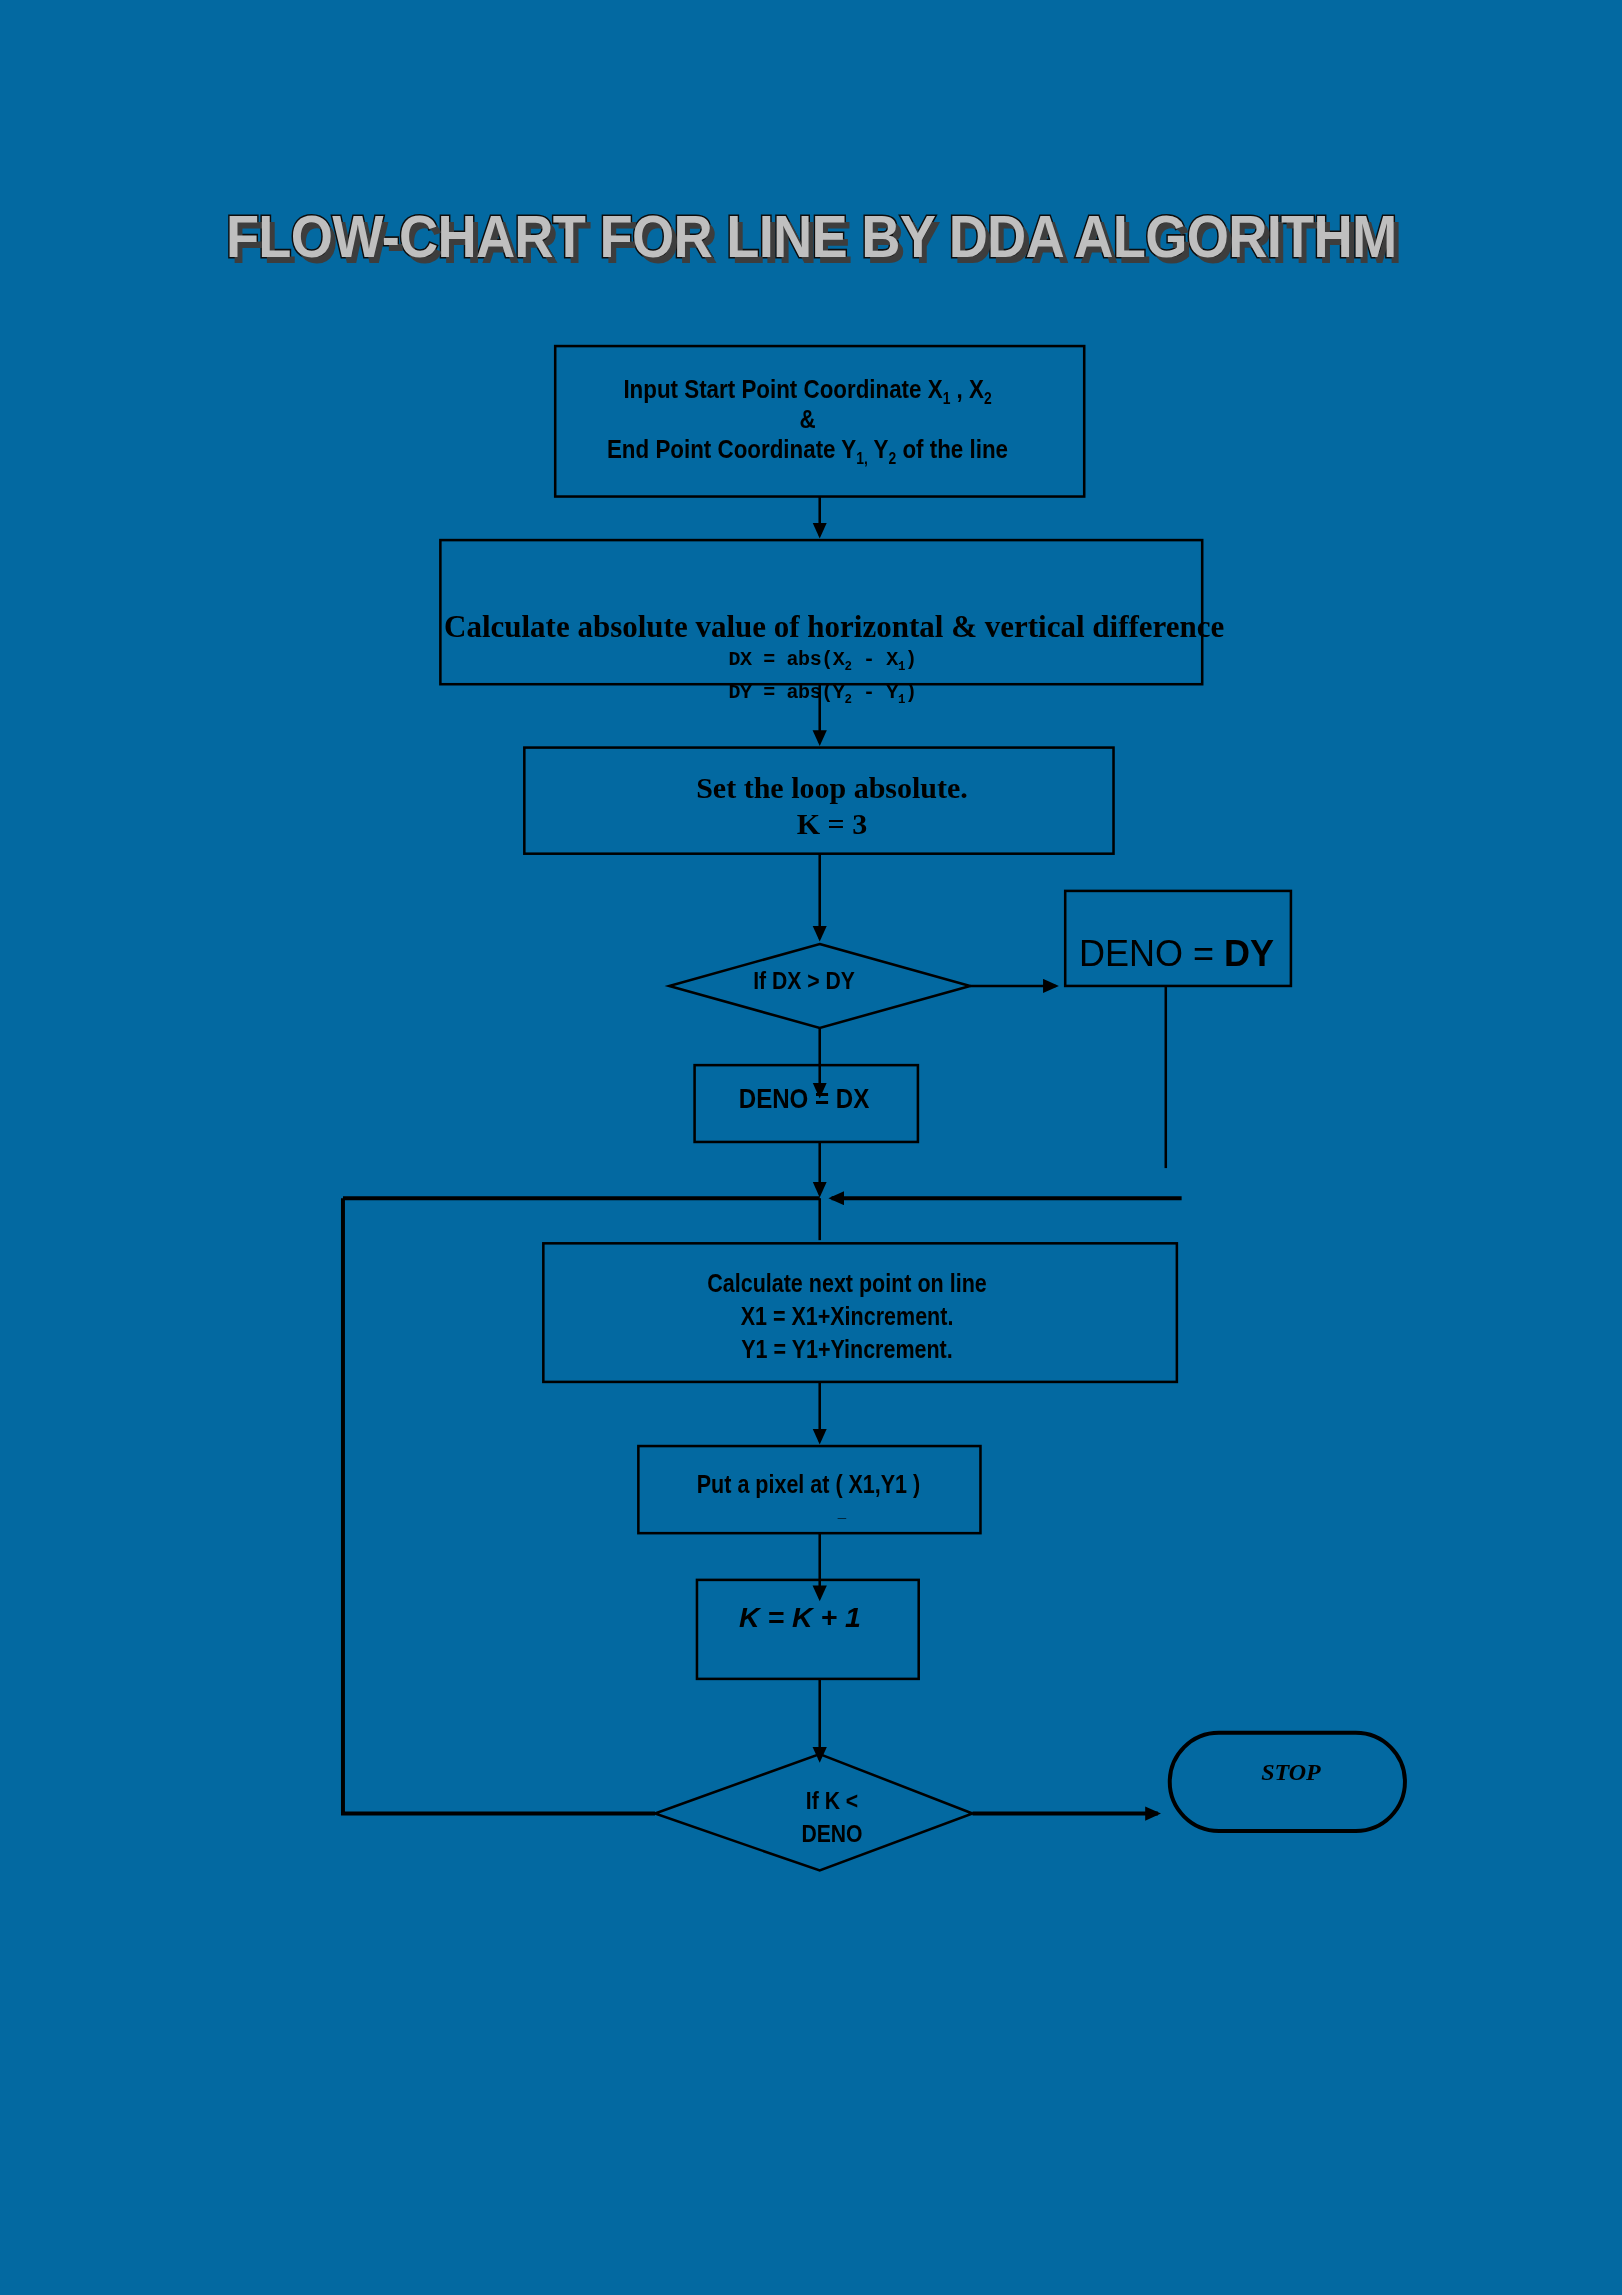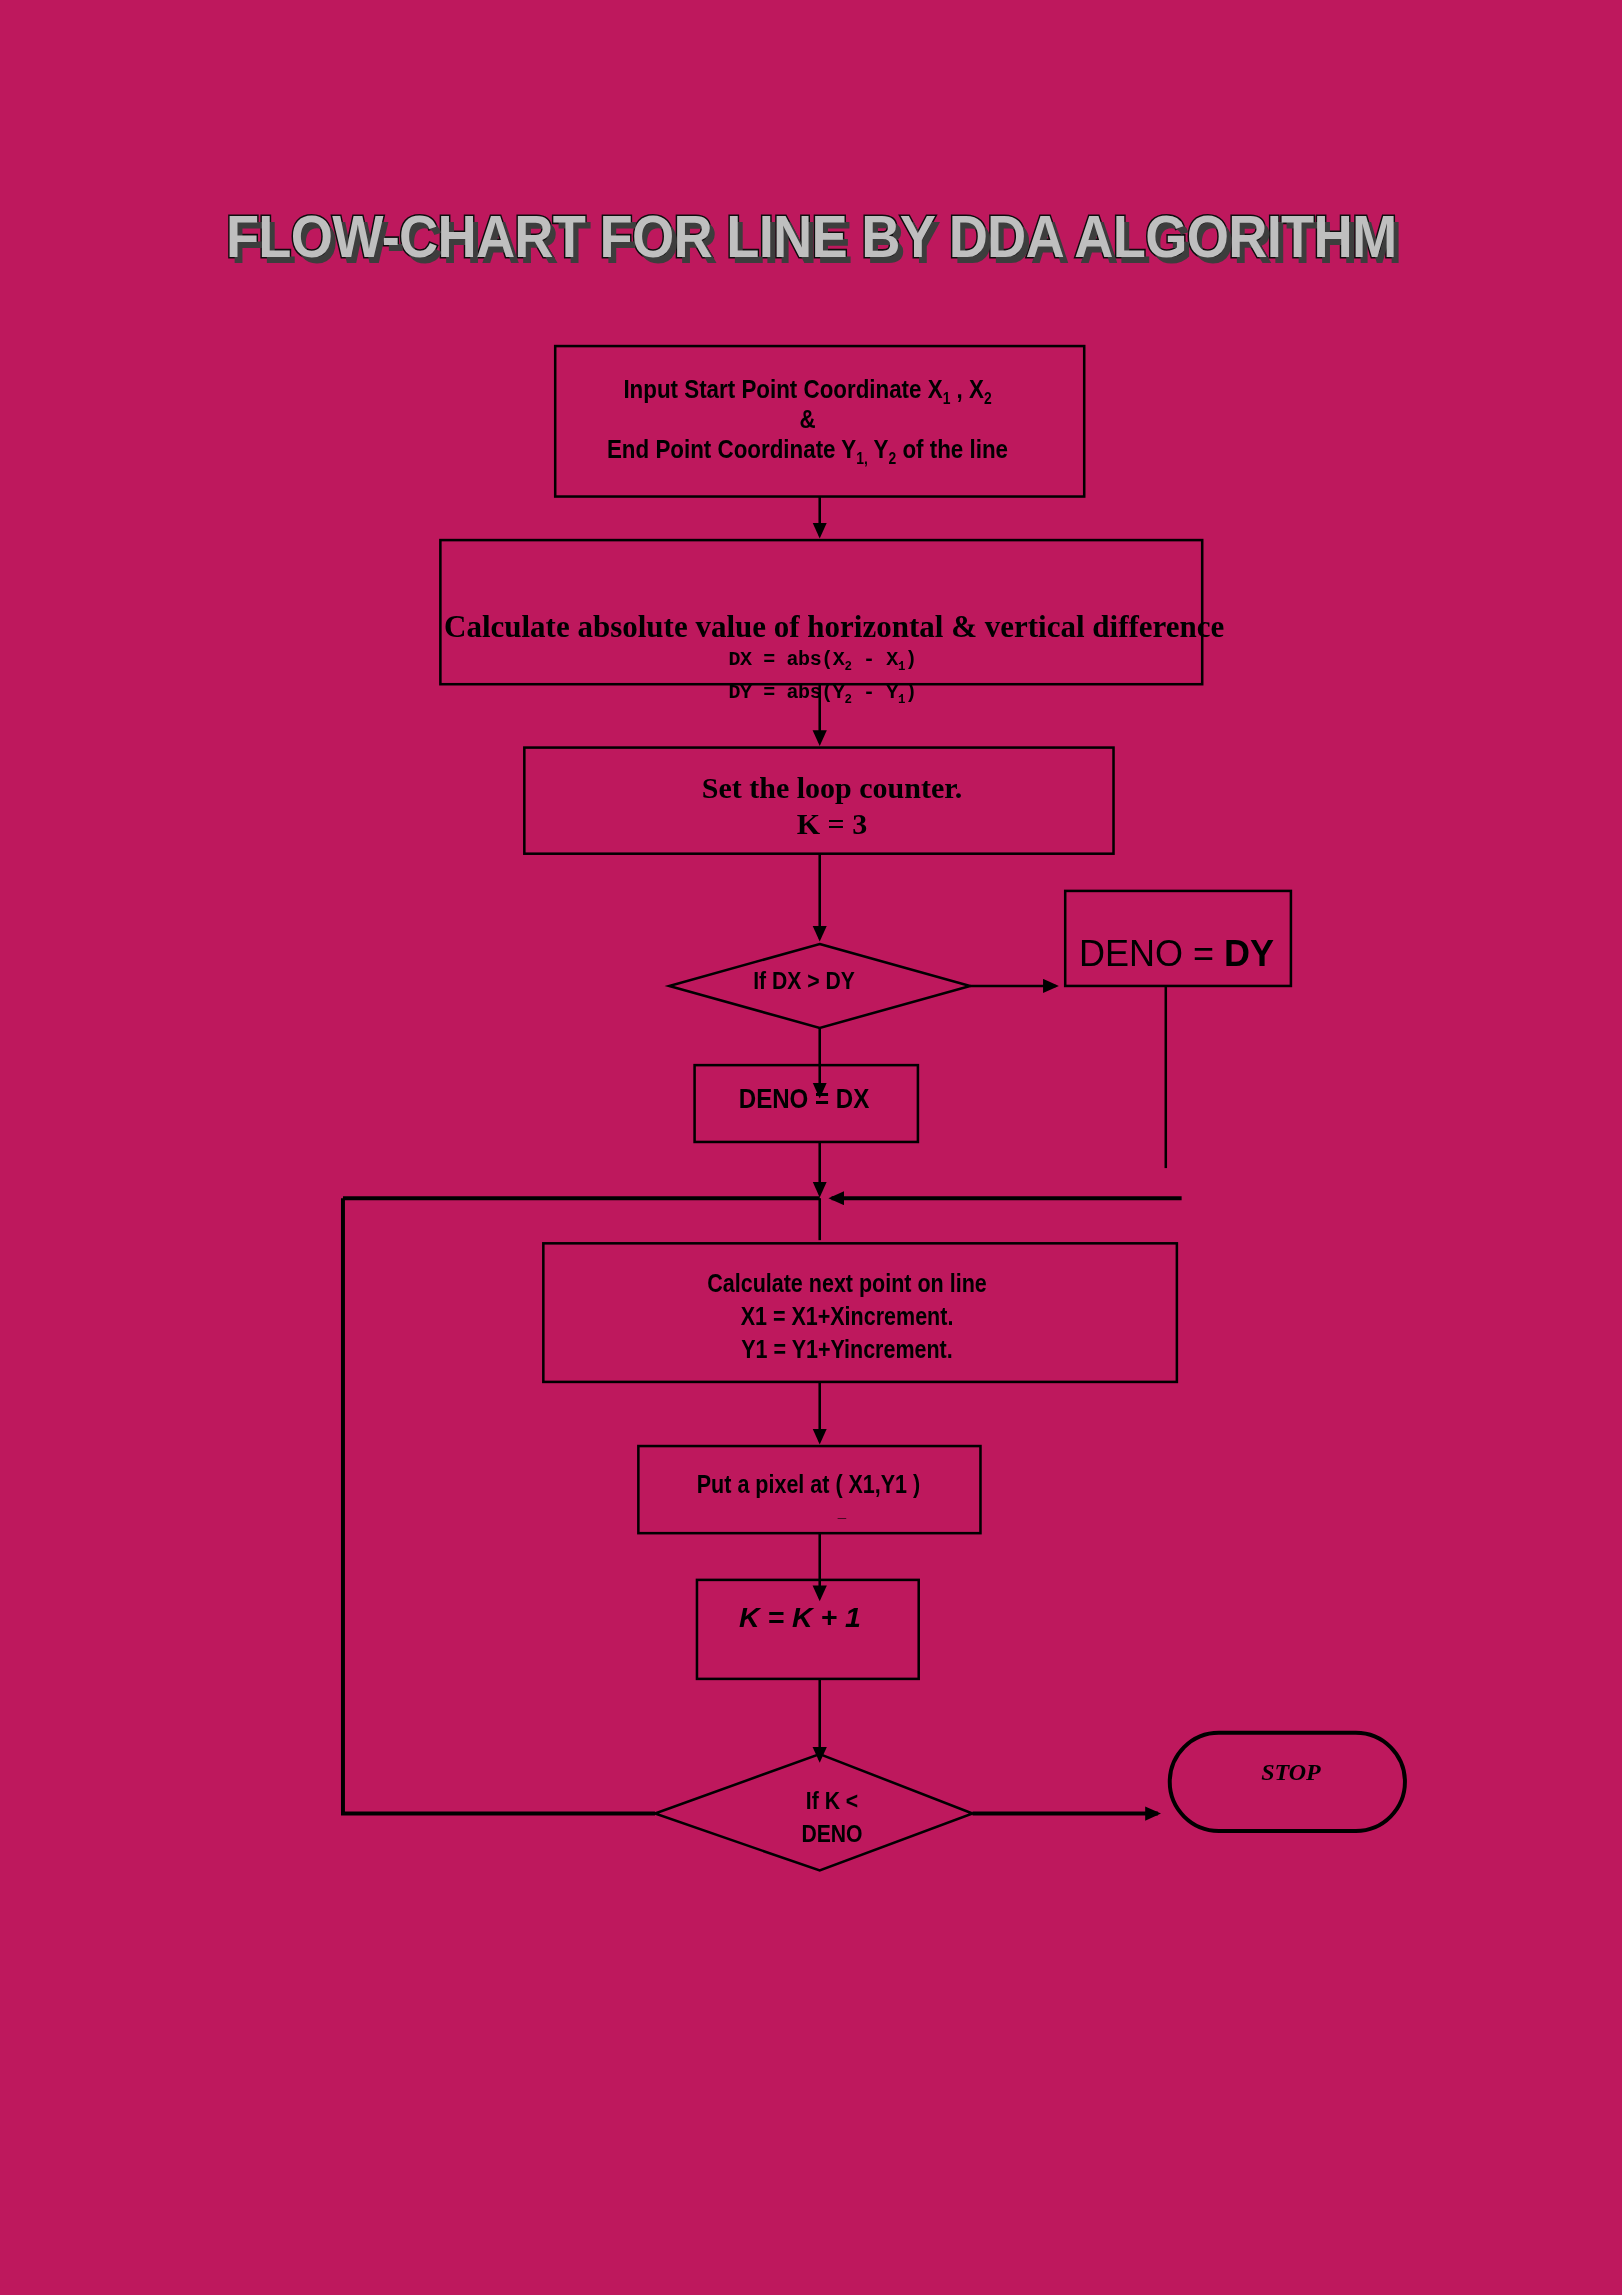--- a/index.html
+++ b/index.html
@@ -5,21 +5,21 @@
 <style>
   html,body{margin:0;padding:0;background:#ffffff;}
   body{
     font-family:"Liberation Sans", sans-serif;
     -webkit-font-smoothing:antialiased;
   }
   #page{
     position:relative;
     width:1622px;
     height:2295px;
-    background:#be185d;
+    background:#0369a1;
     overflow:hidden;
   }
   #svg-layer{
     position:absolute;
     left:0; top:0;
     width:1622px;
     height:2295px;
   }
   
   #title-wrap{
@@ -178,21 +178,21 @@
     <span><span>End Point Coordinate Y</span><sub>1,</sub><span> Y</span><sub>2</sub><span> of the line</span></span>
   </div>
 
   <div class="node-text" id="tx-calc">
     <span class="l1">Calculate absolute value of horizontal &amp; vertical difference</span>
     <span class="l2"><span>DX = abs(X</span><sub>2</sub><span> - X</span><sub>1</sub><span>)</span></span>
     <span class="l3"><span>DY = abs(Y</span><sub>2</sub><span> - Y</span><sub>1</sub><span>)</span></span>
   </div>
 
   <div class="node-text t-serif" id="tx-loop">
-    <span>Set the loop counter.</span><br>
+    <span>Set the loop absolute.</span><br>
     <span>K  = 3</span>
   </div>
 
   <div class="node-text t-sans-cond" id="tx-ifdxdy">If DX &gt; DY</div>
 
   <div class="node-text" id="tx-denody">
     <span class="t-sans-plain">DENO = </span><span class="t-sans-plain bold">DY</span>
   </div>
 
   <div class="node-text t-sans-cond" id="tx-denodx">

